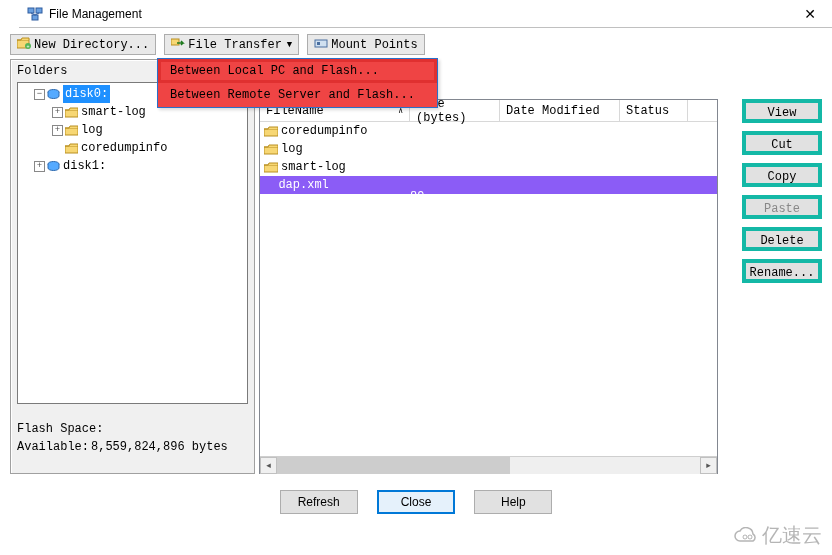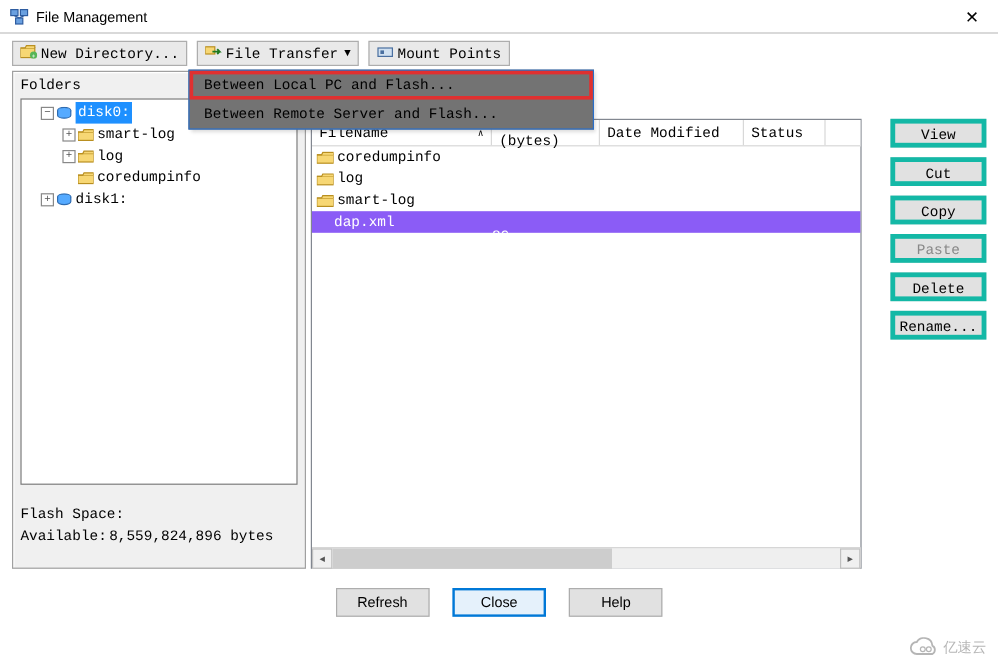--- a/index.html
+++ b/index.html
@@ -14,20 +14,21 @@
   overflow: hidden;
   position: relative;
 }
 .titlebar {
   height: 28px;
   background: #fff;
   border-bottom: 1px solid #c0c0c0;
   display: flex;
   align-items: center;
   padding: 0 8px;
+  margin-left: 19px;
 }
 .titlebar .app-icon { width: 16px; height: 16px; margin-right: 6px; }
 .titlebar .title { flex: 1; font-family: "Segoe UI", sans-serif; font-size: 12px; }
 .titlebar .close { font-family: "Segoe UI", sans-serif; font-size: 14px; cursor: pointer; padding: 2px 8px; }
 .toolbar {
   padding: 6px 10px 4px 10px;
   display: flex;
   gap: 8px;
 }
 .tbtn {
@@ -136,40 +137,41 @@
   margin: 0 8px;
   cursor: pointer;
   display:inline-block;
   line-height:22px;
 }
 .bottom-buttons .btn.primary { border: 2px solid #0078d7; background: #e5f1fb; line-height:20px;}
 .dropdown-menu {
   position: absolute;
   top: 58px;
   left: 157px;
-  width: 338px;
-  background: #737373;
+  width: 281px;
+  background: #ef4444;
   border: 1px solid #2a6fc9;
   box-shadow: 2px 2px 3px rgba(0,0,0,0.15);
   z-index: 100;
 }
 .dropdown-menu .mitem {
   padding: 5px 12px;
   font-family: "Courier New", monospace;
   cursor: pointer;
 }
 .dropdown-menu .mitem.highlight { border: 3px solid #e03030; padding: 2px 9px;}
 .watermark {
   position: absolute;
   bottom: 6px;
   right: 10px;
   font-family: "SimSun", sans-serif;
   color: rgba(120,120,120,0.55);
-  font-size: 12px;
-  display: flex;
+  font-size: 20px;
+  display: flex;
+  align-items: center;
   gap: 4px;
 }
 
 .app-icon svg, .tree-icon svg, .folder-ico svg { width:100%; height:100%; display:block;}
 </style>
 </head>
 <body>
 
 <div class="titlebar">
   <span class="app-icon">

